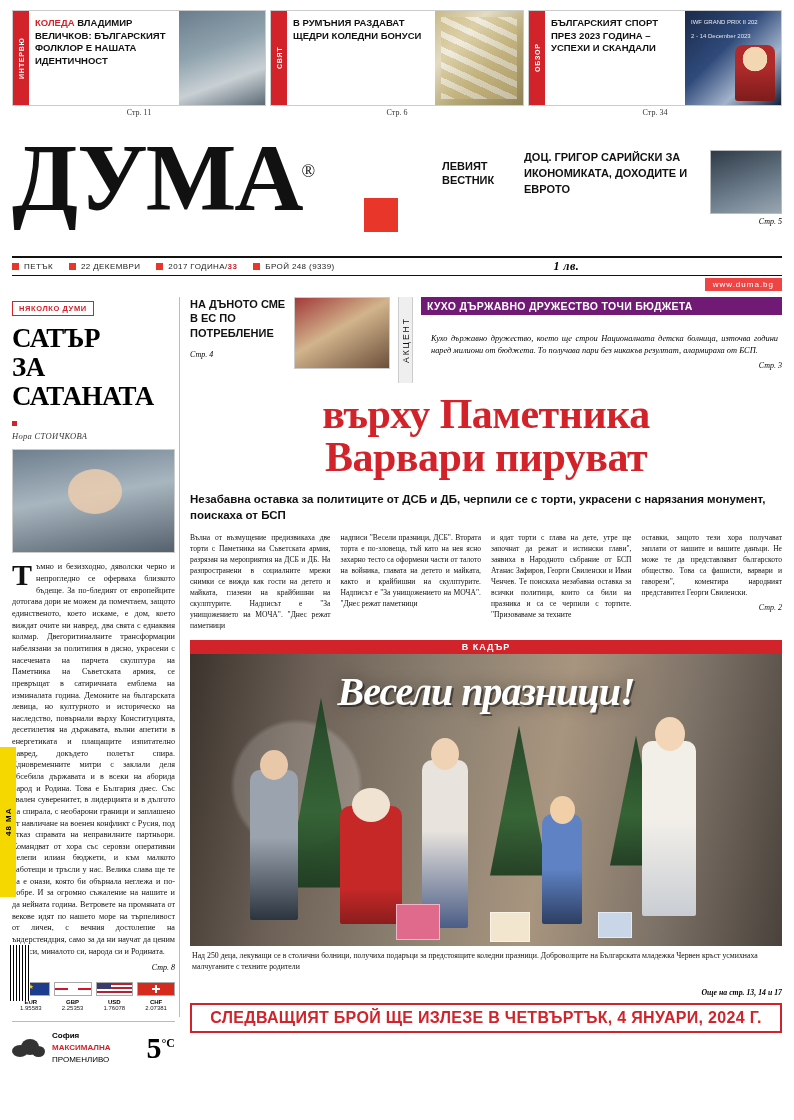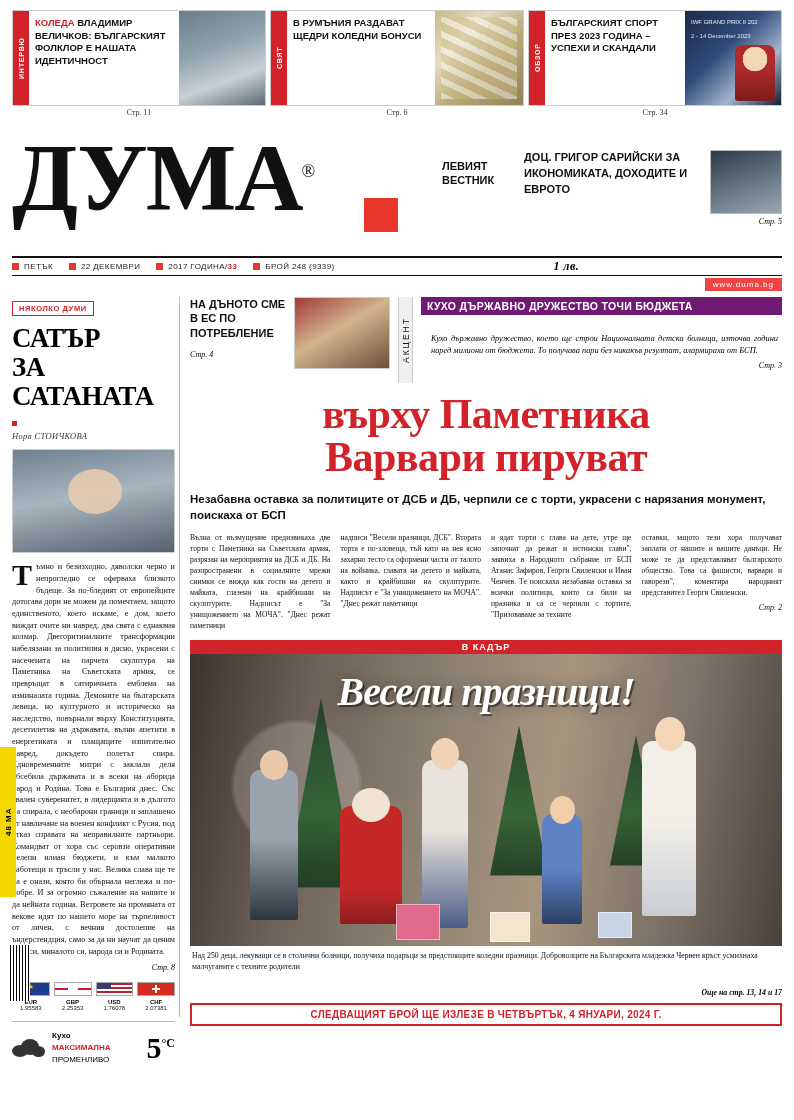--- a/index.html
+++ b/index.html
@@ -175,21 +175,21 @@
   .photo .overlay-title {
      position:absolute; top:14px; left:0; right:0; text-align:center;
      font-family:"Liberation Serif",serif; font-style:italic; font-weight:bold;
      font-size:40px; color:#ffffff; letter-spacing:-1px;
      text-shadow: 2px 2px 0 rgba(0,0,0,.45), 0 0 16px rgba(0,0,0,.35);
   }
   .photo-cap { font-size:7.8px; line-height:1.4; padding:5px 2px 0; color:#111; }
   .photo-more { text-align:right; font-size:7.8px; font-style:italic; margin-top:16px;font-weight:bold; }
 
   .nextissue { margin-top:6px; border:2px solid #d2232a; color:#d2232a; text-align:center;
-     font-family:"Liberation Sans",sans-serif; font-weight:bold; font-size:10px; padding:4px; letter-spacing:.3px; }
+     font-family:"Liberation Sans",sans-serif; font-weight:bold; font-size:16px; padding:4px; letter-spacing:.3px; }
 </style>
 </head>
 <body>
 
 <div class="page">
 
   <div class="teasers">
 
     <div class="teaser t1">
       <div class="vtab">ИНТЕРВЮ</div>
@@ -302,21 +302,21 @@
         </div>
       </div>
 
       <div class="weather">
         <div class="cloud">
           <div style="left:0;top:10px;width:16px;height:12px;"></div>
           <div style="left:9px;top:4px;width:18px;height:16px;"></div>
           <div style="left:20px;top:11px;width:13px;height:11px;"></div>
         </div>
         <div class="wtxt">
-          <div class="city">Кухо</div>
+          <div class="city">София</div>
           <div class="max">МАКСИМАЛНА</div>
           <div>ПРОМЕНЛИВО</div>
         </div>
         <div class="wtemp"><span>5</span><sup>°C</sup></div>
       </div>
 
       <div class="sidetab">48 МА</div>
       <div class="barcode"></div>
     </div>
 

